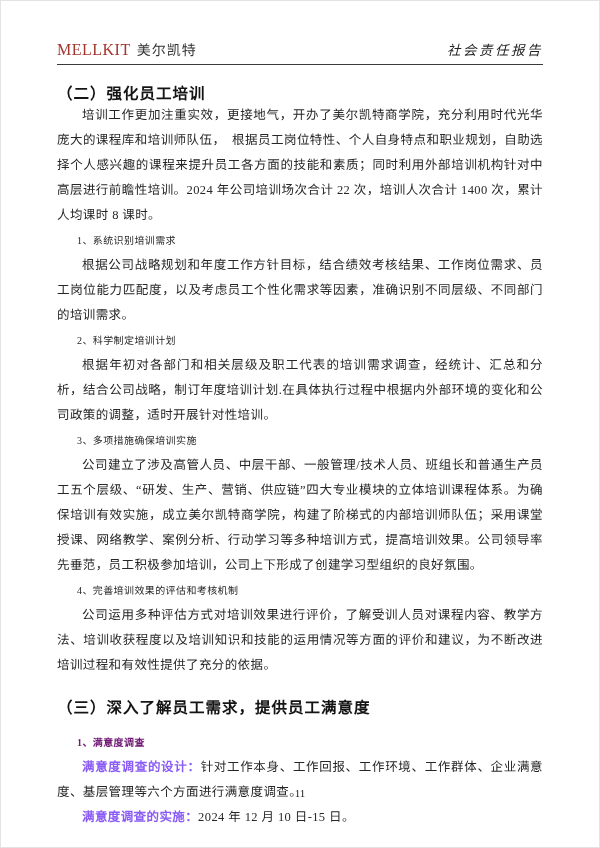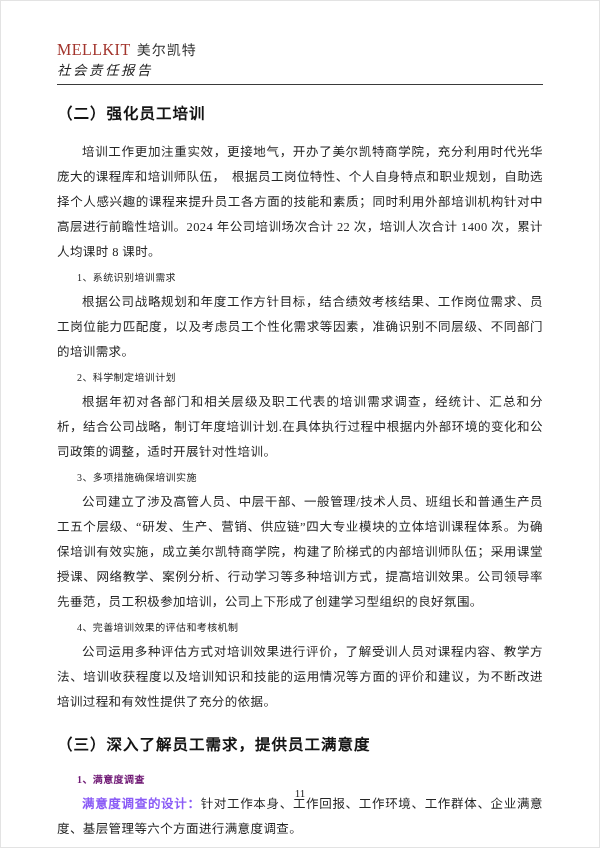--- a/index.html
+++ b/index.html
@@ -11,24 +11,24 @@
     background: #ffffff;
     border: 1px solid #e3e3e3;
     position: relative;
     font-family: "Liberation Serif", "DejaVu Serif", serif;
     color: #262626;
     overflow: hidden;
   }
   .header {
     margin: 38px 56px 0 56px;
     display: flex;
+    justify-content: space-between;
     align-items: baseline;
     padding-bottom: 5px;
     border-bottom: 1px solid #3a3a3a;
-    flex-direction: column;
   }
   .header-left { display: flex; align-items: baseline; gap: 6px; }
   .logo {
     font-family: "Liberation Serif", "DejaVu Serif", serif;
     font-size: 16px;
     letter-spacing: 0.5px;
     color: var(--logo-red);
   }
   .brand {
     font-size: 14px;
@@ -52,21 +52,21 @@
   }
   .section-title.second { margin-top: 17px; margin-bottom: 13px; }
   .body-text {
     font-size: 12.5px;
     line-height: 25px;
     letter-spacing: 0.4px;
     text-align: justify;
     text-indent: 2em;
     color: #262626;
   }
-  .intro { margin-top: 17px; font-family: Liberation Serif, serif; }
+  .intro { margin-top: 0; font-family: Liberation Serif, serif; }
   .num-heading {
     font-size: 10px;
     line-height: 25px;
     letter-spacing: 0.4px;
     text-indent: 2em;
     color: #262626;
   }
   .num-heading.bold { font-weight: bold; color: #701a75; }
   .lead { font-weight: bold; color: #8b5cf6; }
   .footer {

